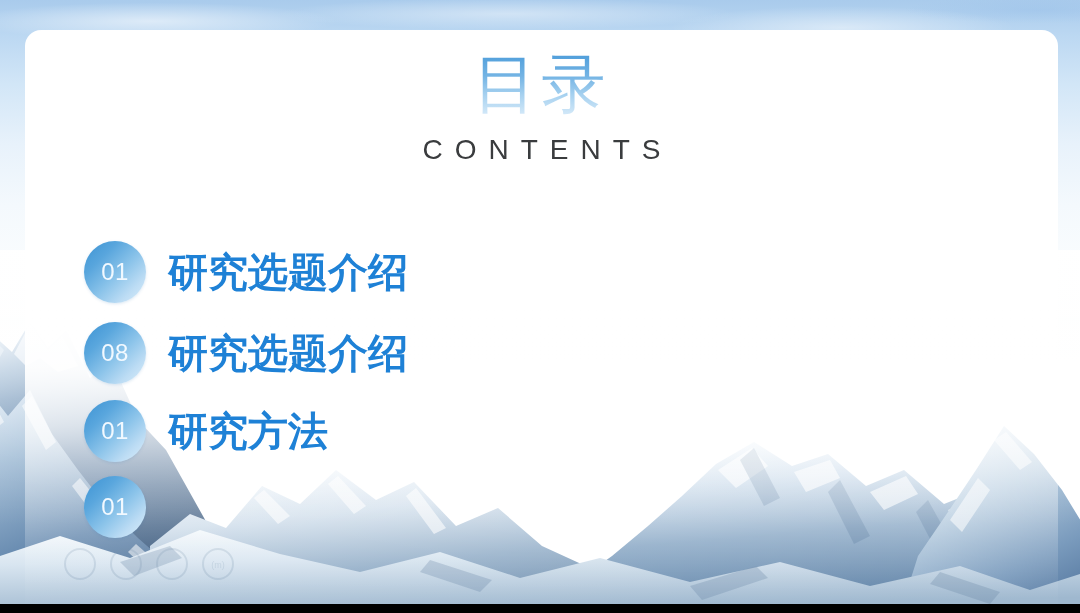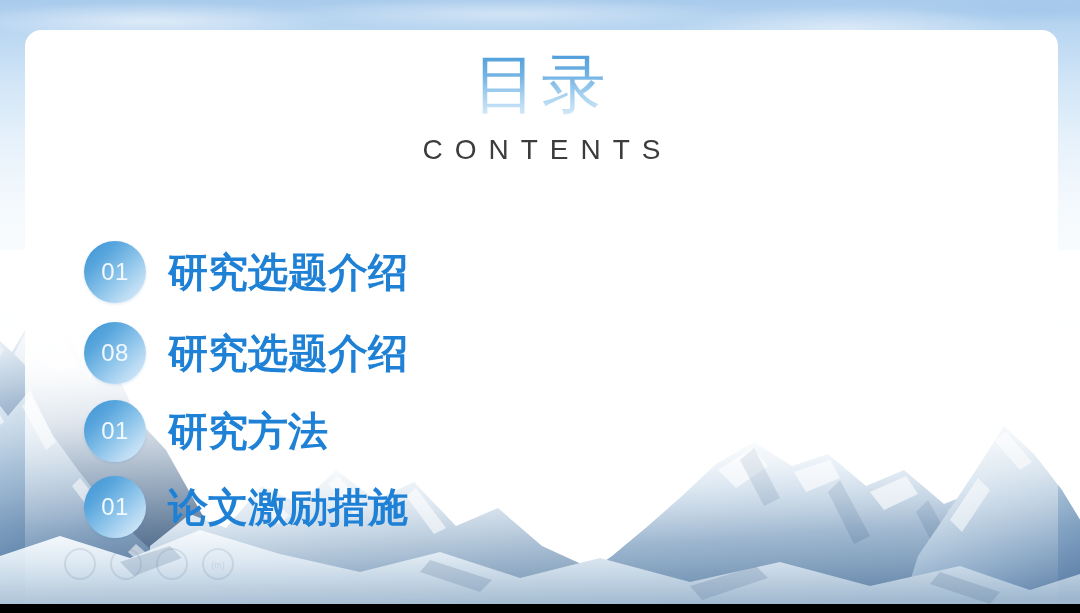--- a/index.html
+++ b/index.html
@@ -321,20 +321,19 @@
         <div class="item-label">研究选题介绍</div>
       </div>
 
       <div class="item">
         <div class="badge">01</div>
         <div class="item-label">研究方法</div>
       </div>
 
       <div class="item">
         <div class="badge">01</div>
-        <div class="item-label">论文激励措施</div>
       </div>
 
     </div>
   </div>
 
   <div class="letterbox-bottom"></div>
 </div>
 
 </body></html>

